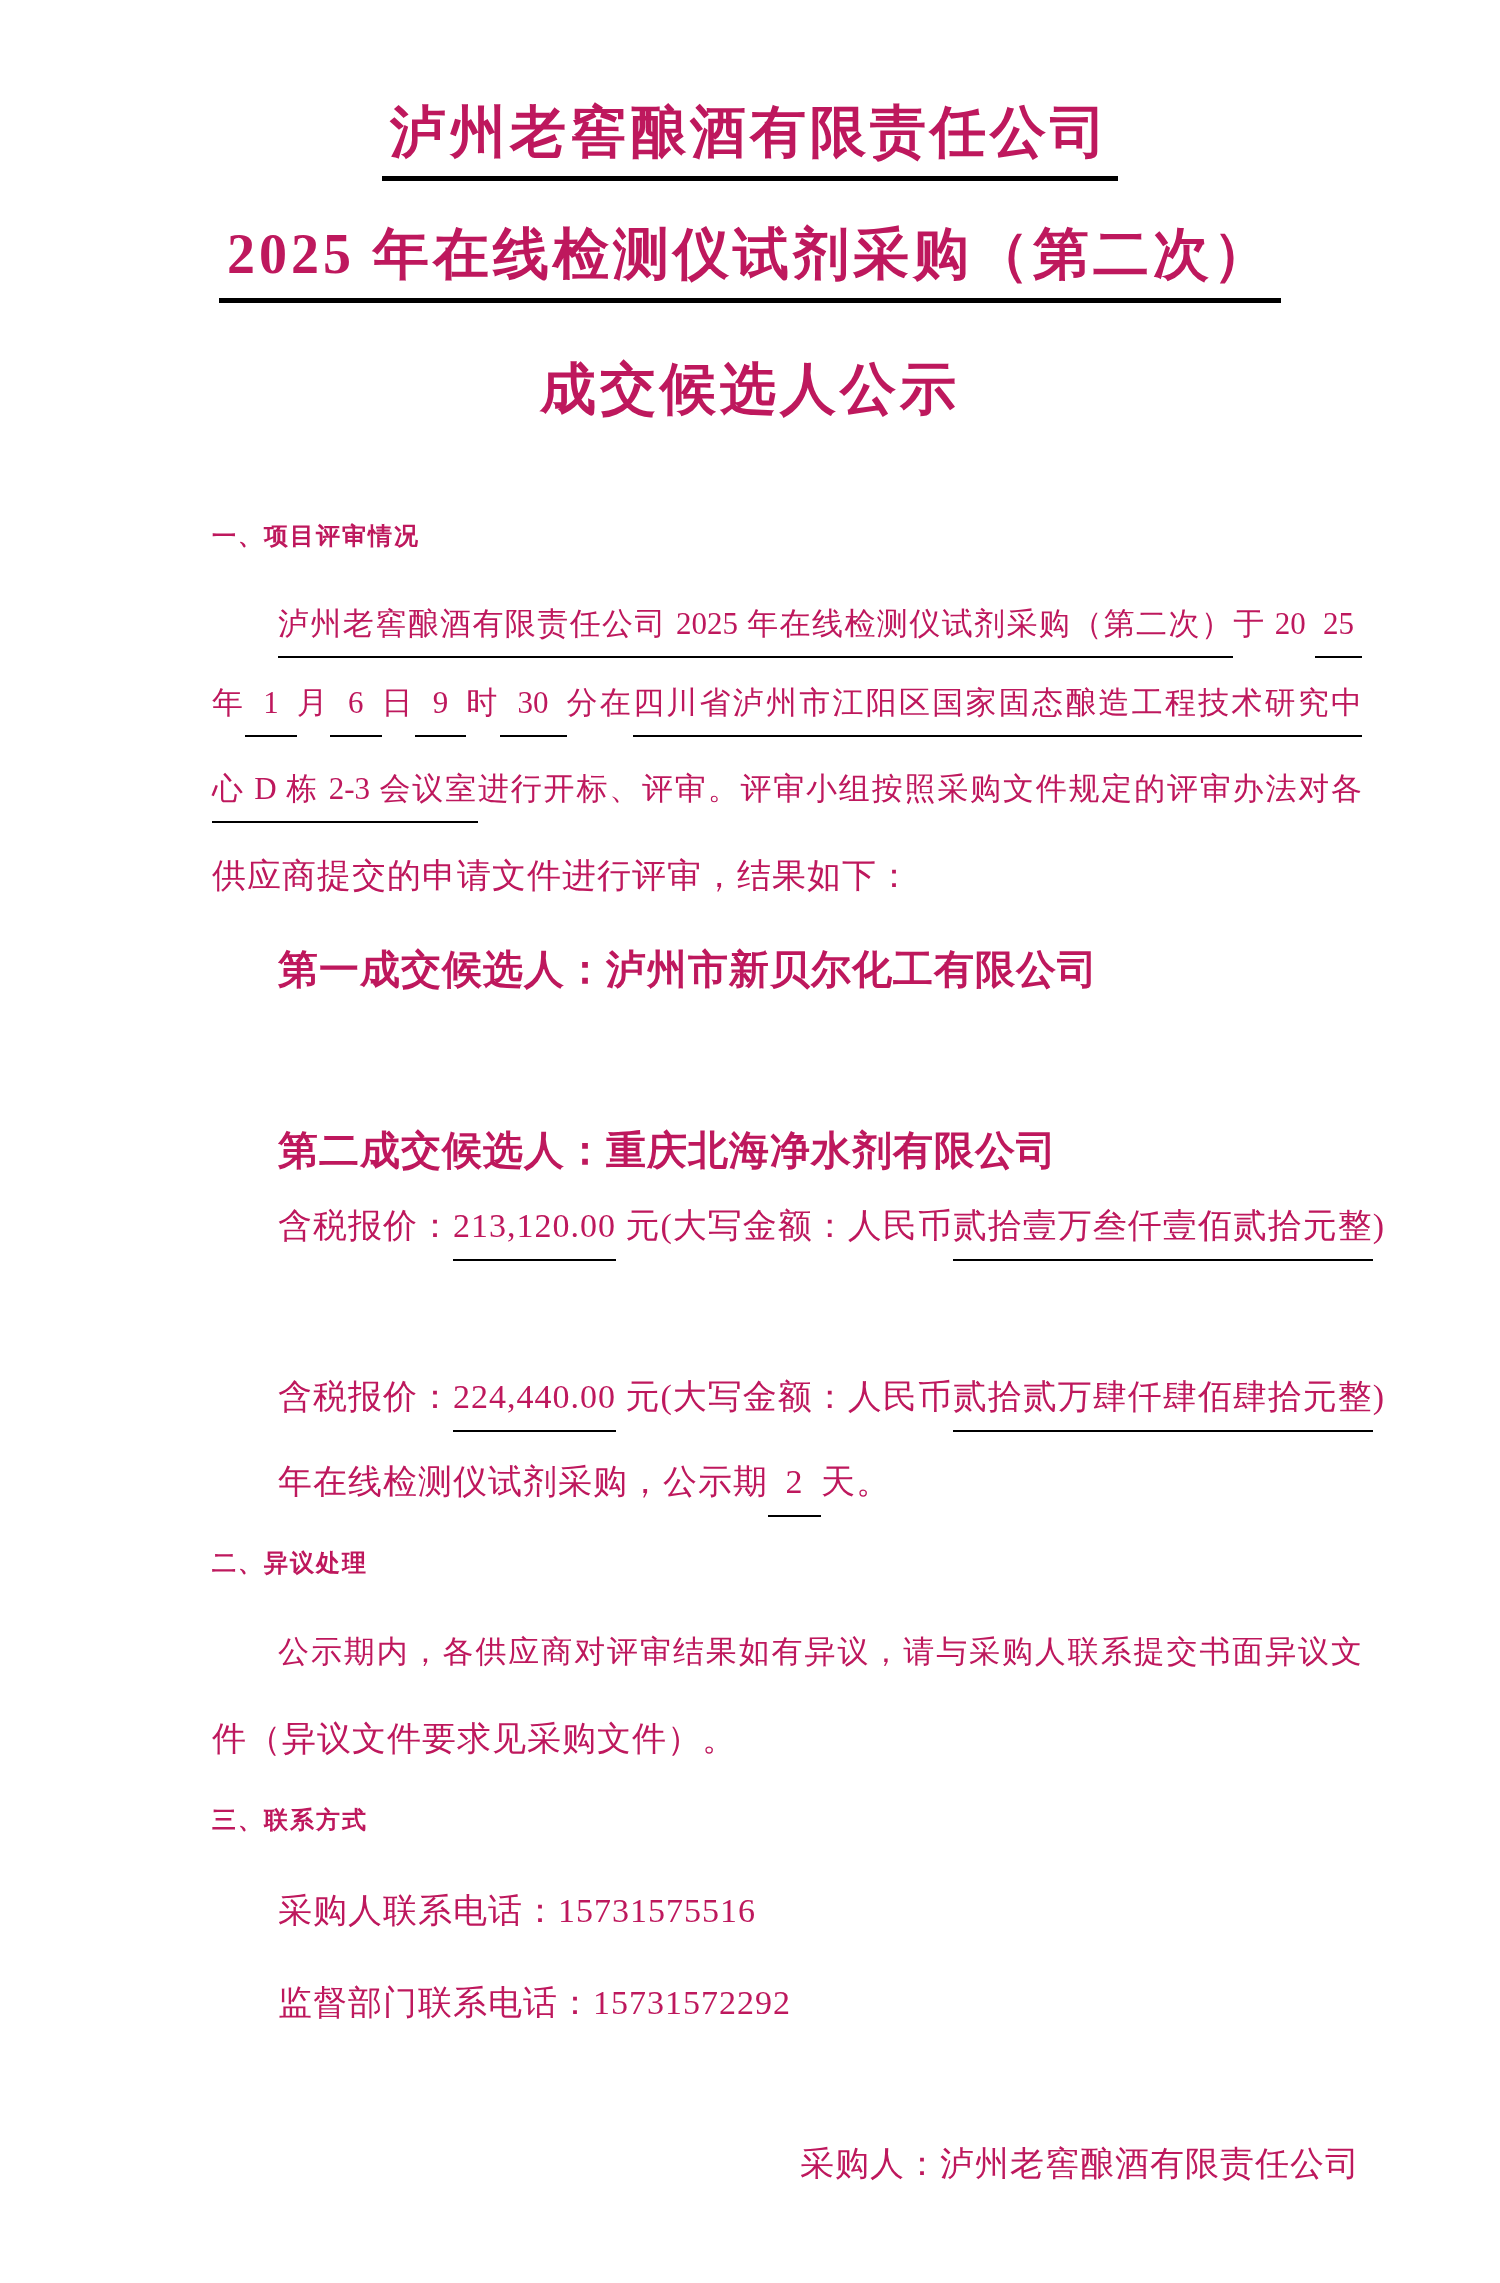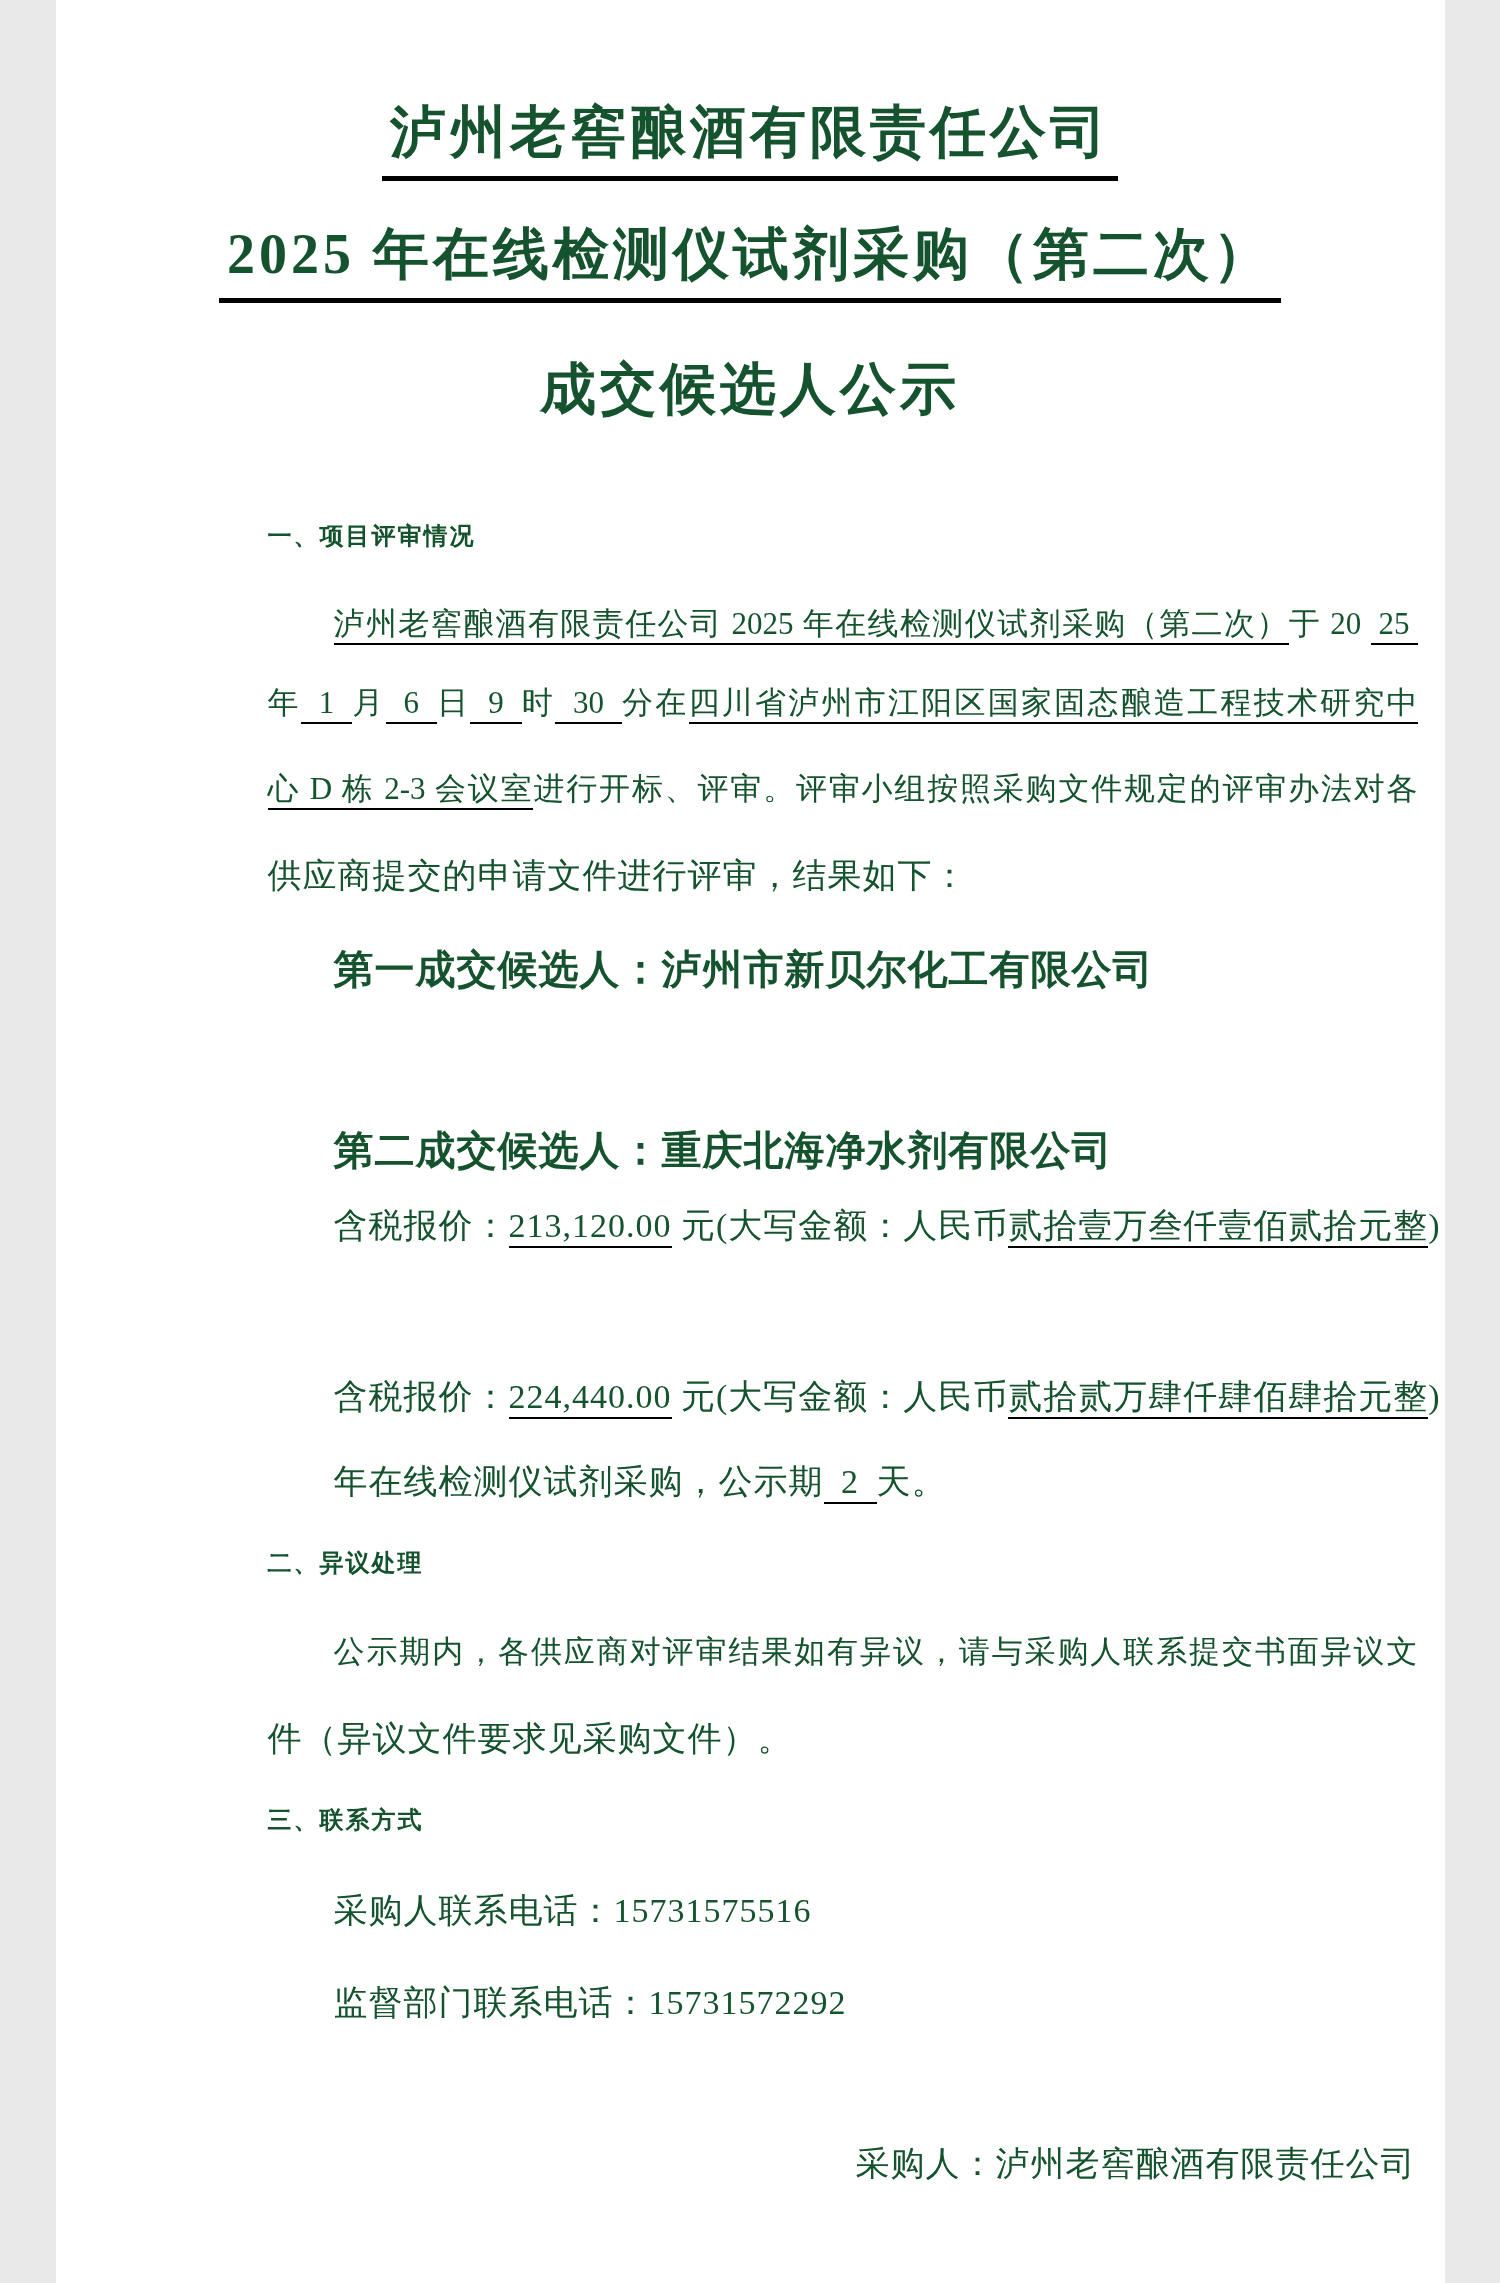--- a/index.html
+++ b/index.html
@@ -1,22 +1,22 @@
 <!DOCTYPE html>
 <html><head>
 <meta charset="utf-8">
 <style>
   * { margin:0; padding:0; box-sizing:border-box; }
   html,body { background:#e9e9e9; }
   .page {
     position:relative;
-    width:1389px; height:2283px;
+    width:1500px; height:2283px;
     margin:0 auto;
     background:#ffffff;
-    color:#14532d;
+    color:#be185d;
     font-family:"Liberation Serif","DejaVu Serif",serif;
     overflow:hidden;
   }
   .title-line {
     position:absolute; left:0; width:100%;
     text-align:center;
     font-size:56px; font-weight:bold;
     letter-spacing:4px;
     line-height:1.15;
     white-space:nowrap;
@@ -43,21 +43,21 @@
     position:absolute;
     font-size:31px;
     line-height:1.25;
     text-align:justify;
     text-align-last:justify;
   }
   .bold { font-weight:bold; }
   .cand { font-size:40px; }
   .u {
     border-bottom:2px solid #000;
-    padding-bottom:2px;
+    padding-bottom:15px;
   }
   .u-blank {
     padding-left:8px; padding-right:8px;
   }
 </style>
 </head>
 <body>
 
 <div class="page">
 

